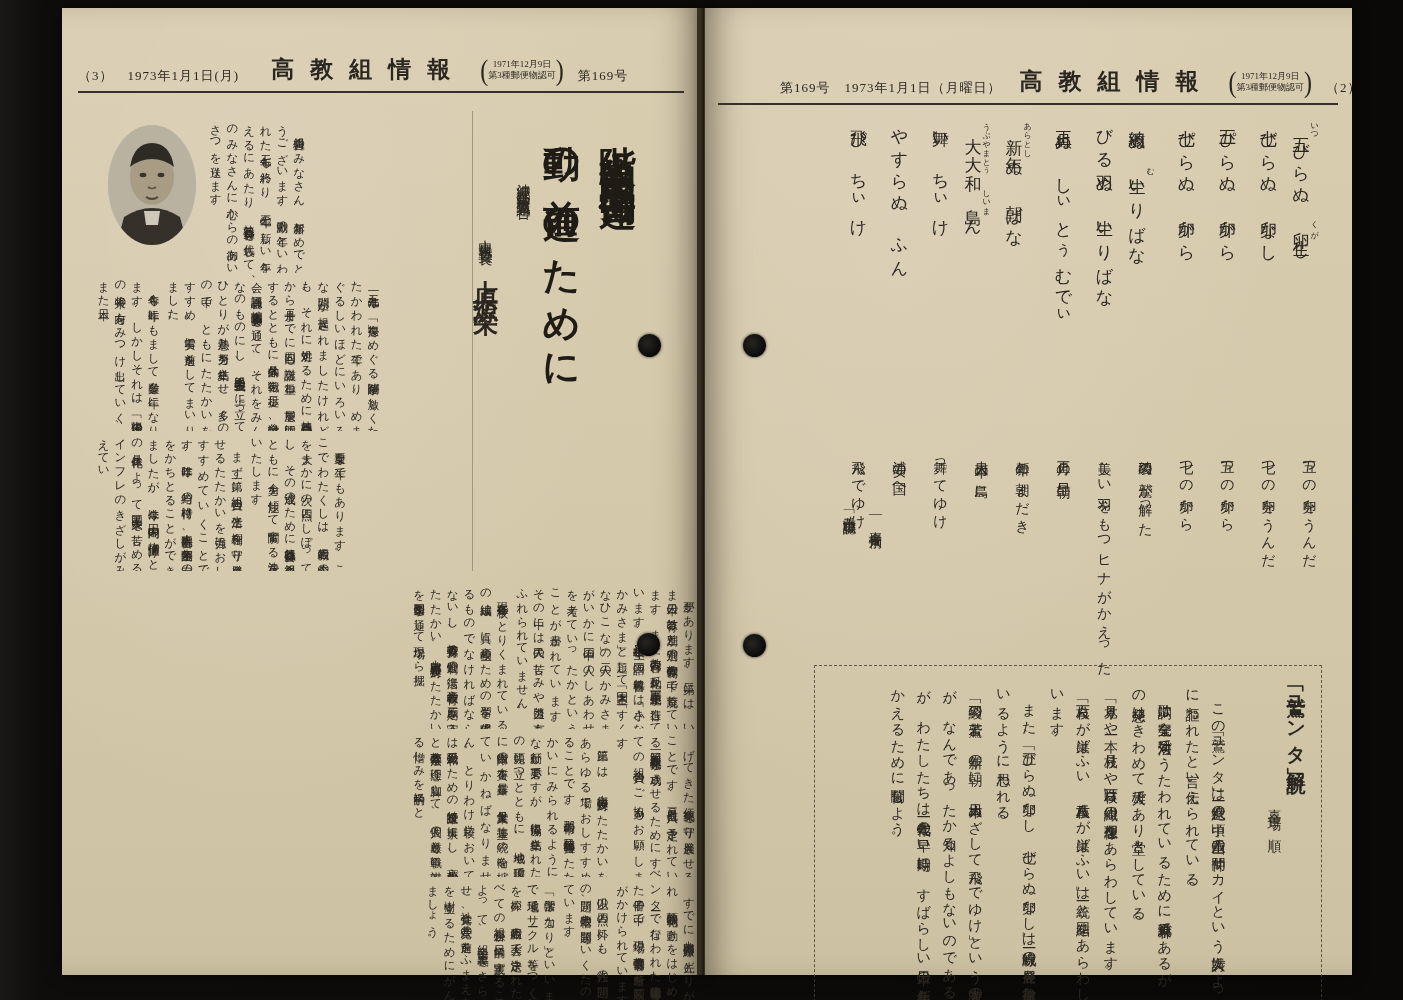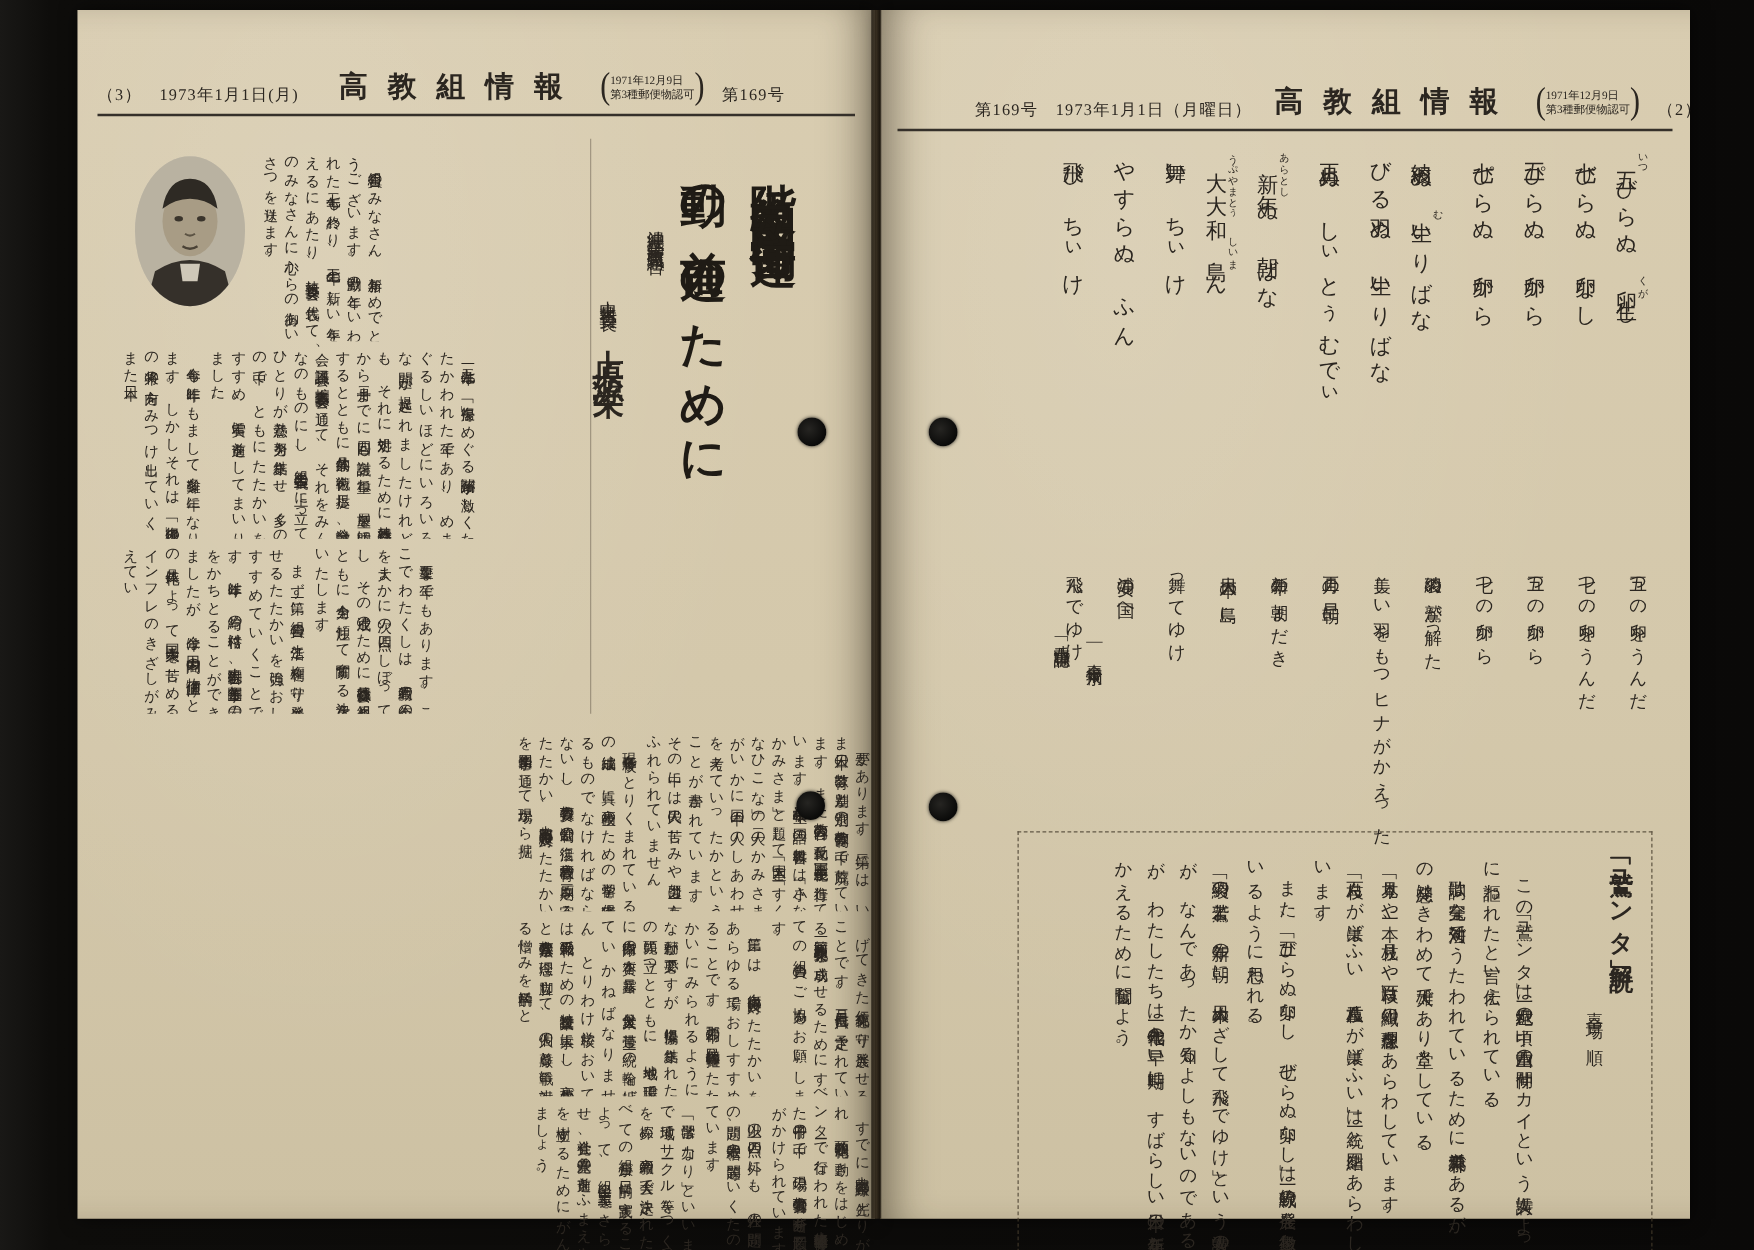--- a/index.html
+++ b/index.html
@@ -26,21 +26,21 @@
   .hole{position:absolute;width:23px;height:23px;border-radius:50%;
     background:radial-gradient(circle at 40% 40%,#262522,#0a0a09 70%);
     box-shadow:0 0 3px rgba(0,0,0,.8);}
   
   .pghead{display:flex;align-items:flex-end;gap:14px;
     border-bottom:2.5px solid #35302a;padding-bottom:6px;white-space:nowrap;}
   .pghead .small{font-size:13px;letter-spacing:1px;}
   .masthead{font-weight:bold;font-size:23px;letter-spacing:16px;text-indent:4px;}
   .permit{display:flex;align-items:center;font-size:9px;line-height:1.25;}
   .permit .paren{font-size:24px;font-weight:300;transform:scaleY(1.25);}
-  .permit .lines{display:flex;flex-direction:column;}
+  .permit .lines{display:flex;flex-direction:column;align-items:center;}
   .v{writing-mode:vertical-rl;text-orientation:upright;}
   
   .lp-content{position:relative;height:845px;margin:0 12px;}
   .headline{position:absolute;top:24px;right:30px;height:400px;
     font-size:37px;font-weight:bold;letter-spacing:6px;color:#1f1b15;}
   .headline div{width:56px;}
   .byline{position:absolute;top:80px;right:140px;height:420px;font-size:14px;}
   .byline .org{width:30px;letter-spacing:2px;}
   .byline .tt{width:46px;padding-top:56px;letter-spacing:2px;}
   .byline .nm{font-size:25px;letter-spacing:10px;font-weight:bold;display:inline;}

